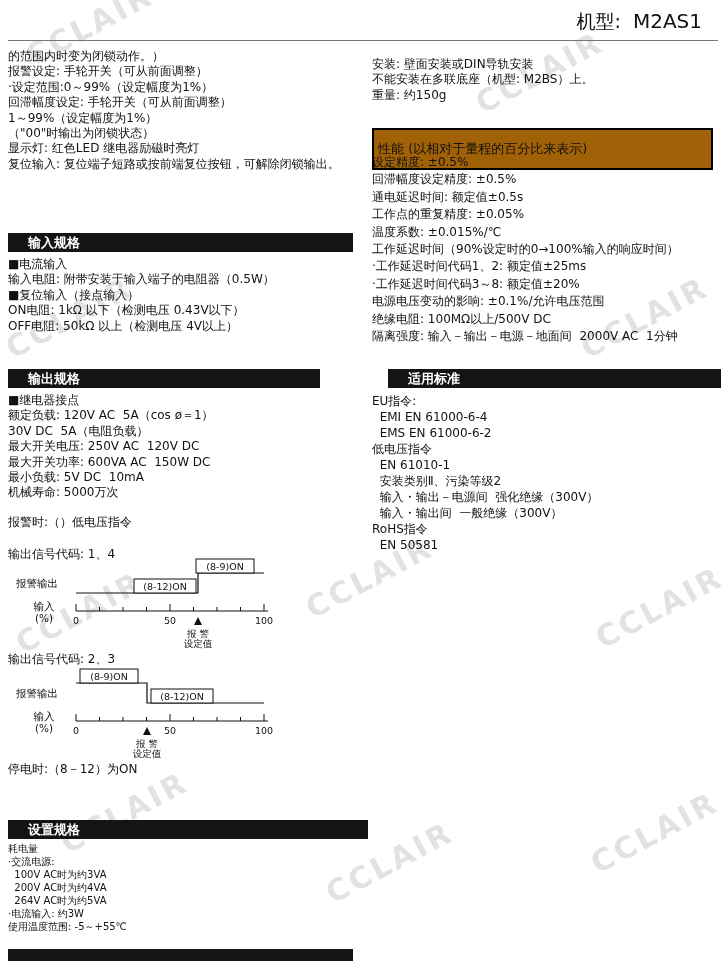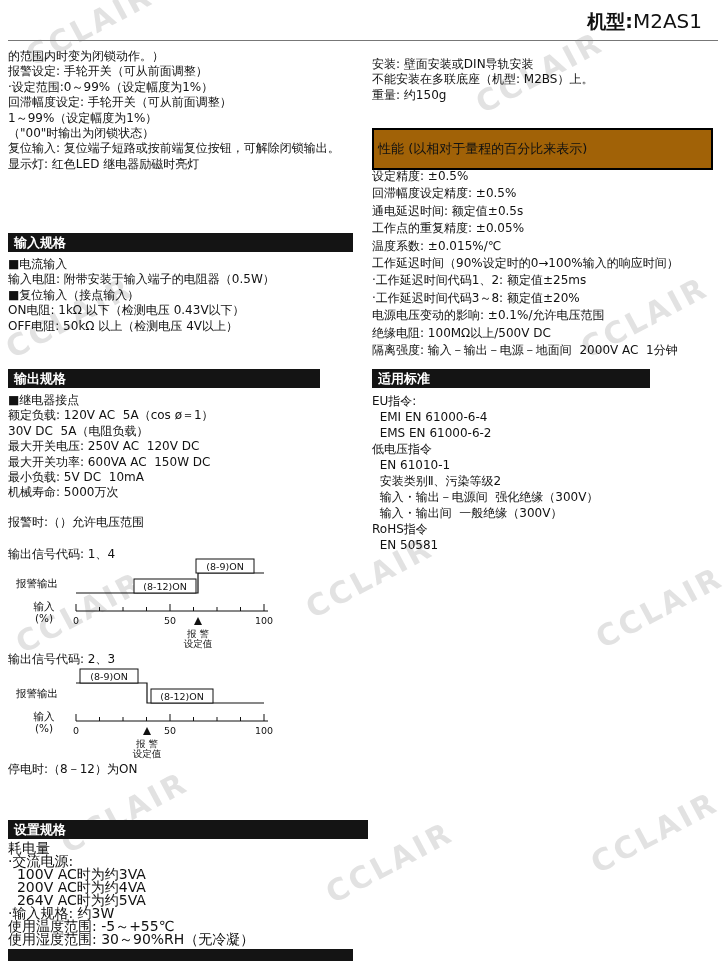--- a/index.html
+++ b/index.html
@@ -5,28 +5,28 @@
   html,body{margin:0;padding:0;background:#fff;}
   .page{
     position:relative;width:726px;height:961px;background:#fff;overflow:hidden;
     font-family:"DejaVu Sans","Liberation Sans",sans-serif;color:#111;
   }
   .watermark{
     position:absolute;transform:rotate(-28deg);font-size:30px;font-weight:bold;
     letter-spacing:3px;color:rgba(125,125,125,0.22);pointer-events:none;white-space:nowrap;
   }
   .title{position:absolute;top:9px;right:24px;font-size:19px;white-space:nowrap;}
-  .title .t-label{font-weight:bold;margin-left:33px;}
-  .title .t-value{font-weight:normal;font-size:20px;margin-left:0;}
+  .title .t-label{font-weight:normal;margin-left:33px;}
+  .title .t-value{font-weight:normal;font-size:20px;margin-left:12px;}
   .rule{position:absolute;top:40px;left:8px;width:710px;border-top:1px solid #777;}
   .block{position:absolute;font-size:12px;line-height:15.4px;}
   .block .line{white-space:pre-wrap;}
   .bar{
     position:absolute;background:#141414;color:#fff;font-weight:bold;font-size:13px;
-    padding:2px 6px;box-sizing:border-box;line-height:15px;
+    padding:2px 20px;box-sizing:border-box;line-height:15px;
   }
   .perf-head{
     position:absolute;border:2px solid #000;font-weight:normal;font-size:13px;
     padding:11px 4px;box-sizing:border-box;background:#a16207;line-height:16px;
   }
   .note{position:absolute;font-size:12px;white-space:pre-wrap;}
   .diagram{position:absolute;}
   .bottom-bar{position:absolute;left:8px;top:949px;width:345px;height:12px;background:#141414;}
   
   .wave{fill:none;stroke:#111;stroke-width:1.2;}
@@ -58,32 +58,32 @@
   </div>
   <div class="rule"></div>
 
   <div class="block" style="left:8px;top:49px;width:348px">
       <div class="line">的范围内时变为闭锁动作。）</div>
       <div class="line">报警设定: 手轮开关（可从前面调整）</div>
       <div class="line">·设定范围:0～99%（设定幅度为1%）</div>
       <div class="line">回滞幅度设定: 手轮开关（可从前面调整）</div>
       <div class="line">1～99%（设定幅度为1%）</div>
       <div class="line">（"00"时输出为闭锁状态）</div>
+      <div class="line">显示灯: 红色LED 继电器励磁时亮灯</div>
       <div class="line">复位输入: 复位端子短路或按前端复位按钮，可解除闭锁输出。</div>
-      <div class="line">显示灯: 红色LED 继电器励磁时亮灯</div>
     </div>
 
   <div class="block" style="left:372px;top:57px;width:350px">
       <div class="line">安装: 壁面安装或DIN导轨安装</div>
       <div class="line">不能安装在多联底座（机型: M2BS）上。</div>
       <div class="line">重量: 约150g</div>
     </div>
 
   <div class="perf-head" style="left:372px;top:128px;width:341px">性能 (以相对于量程的百分比来表示)</div>
-  <div class="block" style="left:372px;top:168px;width:352px;line-height:17.4px">
+  <div class="block" style="left:372px;top:154px;width:352px;line-height:17.4px">
       <div class="line">设定精度: ±0.5%</div>
       <div class="line">回滞幅度设定精度: ±0.5%</div>
       <div class="line">通电延迟时间: 额定值±0.5s</div>
       <div class="line">工作点的重复精度: ±0.05%</div>
       <div class="line">温度系数: ±0.015%/℃</div>
       <div class="line">工作延迟时间（90%设定时的0→100%输入的响应时间）</div>
       <div class="line">·工作延迟时间代码1、2: 额定值±25ms</div>
       <div class="line">·工作延迟时间代码3～8: 额定值±20%</div>
       <div class="line">电源电压变动的影响: ±0.1%/允许电压范围</div>
       <div class="line">绝缘电阻: 100MΩ以上/500V DC</div>
@@ -103,21 +103,21 @@
   <div class="block" style="left:8px;top:393px;width:348px">
       <div class="line">■继电器接点</div>
       <div class="line">额定负载: 120V AC  5A（cos ø＝1）</div>
       <div class="line">30V DC  5A（电阻负载）</div>
       <div class="line">最大开关电压: 250V AC  120V DC</div>
       <div class="line">最大开关功率: 600VA AC  150W DC</div>
       <div class="line">最小负载: 5V DC  10mA</div>
       <div class="line">机械寿命: 5000万次</div>
     </div>
 
-  <div class="note" style="left:8px;top:514px">报警时:（）允许电压范围</div>
+  <div class="note" style="left:8px;top:514px">报警时:（）低电压指令</div>
 
   <div class="note" style="left:8px;top:546px">输出信号代码: 1、4</div>
   <svg class="diagram" style="left:6px;top:553px" width="300" height="96" viewBox="0 0 300 96">
     <text x="10" y="34" class="dtext">报警输出</text>
     <polyline class="wave" points="70,40 192,40 192,20 258,20"></polyline>
     <rect class="labelbox" x="190" y="6" width="58" height="14"></rect>
     <text x="219" y="17" text-anchor="middle" class="dtext-s">(8-9)ON</text>
     <rect class="labelbox" x="128" y="26" width="62" height="14"></rect>
     <text x="159" y="37" text-anchor="middle" class="dtext-s">(8-12)ON</text>
     <line class="axisline" x1="70" y1="58" x2="262" y2="58"></line>
@@ -168,32 +168,31 @@
     <text x="38" y="57" text-anchor="middle" class="dtext">输入</text>
     <text x="38" y="69" text-anchor="middle" class="dtext">(%)</text>
     <polygon class="tri" points="137,72 145,72 141,64"></polygon>
     <text x="141" y="84" text-anchor="middle" class="dtext-s">报 警</text>
     <text x="141" y="94" text-anchor="middle" class="dtext-s">设定值</text>
   </svg>
 
   <div class="note" style="left:8px;top:761px">停电时:（8－12）为ON</div>
 
   <div class="bar" style="left:8px;top:820px;width:360px">设置规格</div>
-  <div class="block" style="left:8px;top:842px;width:348px;font-size:14px;line-height:13px">
+  <div class="block" style="left:8px;top:842px;width:348px;font-size:10px;line-height:13px">
       <div class="line">耗电量</div>
       <div class="line">·交流电源:</div>
       <div class="line">  100V AC时为约3VA</div>
       <div class="line">  200V AC时为约4VA</div>
       <div class="line">  264V AC时为约5VA</div>
-      <div class="line">·输入规格: 约3W</div>
+      <div class="line">·电流输入: 约3W</div>
       <div class="line">使用温度范围: -5～+55℃</div>
-      <div class="line">使用湿度范围: 30～90%RH（无冷凝）</div>
-    </div>
-
-  <div class="bar" style="left:372px;top:369px;width:278px">适用标准</div>
+    </div>
+
+  <div class="bar" style="left:388px;top:369px;width:333px">适用标准</div>
   <div class="block" style="left:372px;top:393px;width:350px;line-height:16px">
       <div class="line">EU指令:</div>
       <div class="line">  EMI EN 61000-6-4</div>
       <div class="line">  EMS EN 61000-6-2</div>
       <div class="line">低电压指令</div>
       <div class="line">  EN 61010-1</div>
       <div class="line">  安装类别Ⅱ、污染等级2</div>
       <div class="line">  输入・输出－电源间  强化绝缘（300V）</div>
       <div class="line">  输入・输出间  一般绝缘（300V）</div>
       <div class="line">RoHS指令</div>

